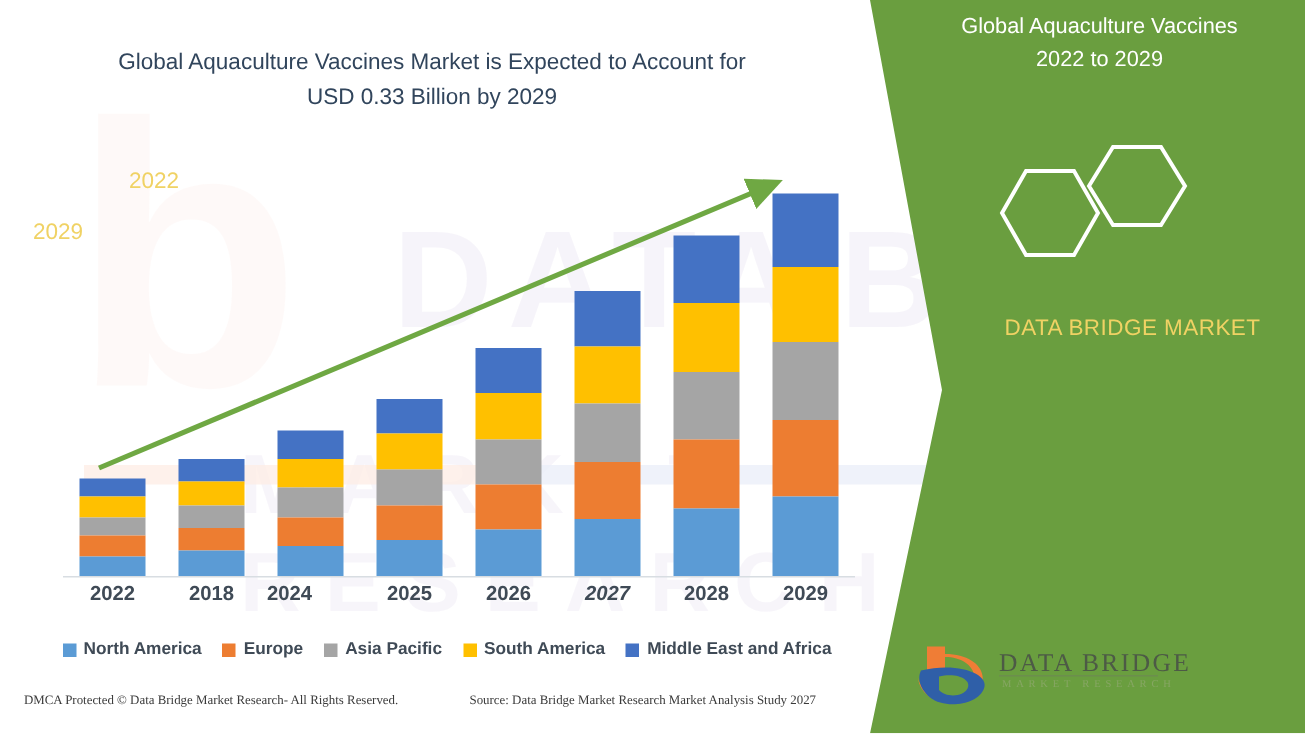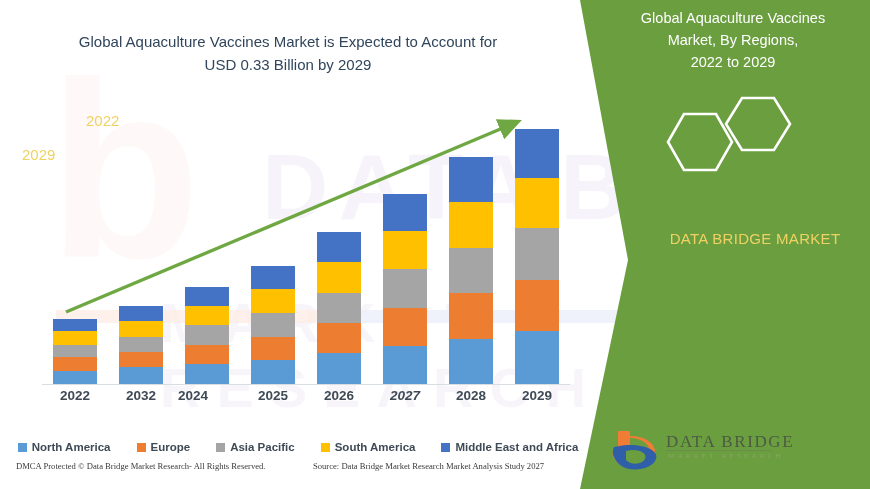--- a/index.html
+++ b/index.html
@@ -28,41 +28,41 @@
   #axis{position:absolute;left:24px;bottom:0;width:528px;height:1px;background:#d8dde2;}
   .bar{position:absolute;bottom:1px;width:44px;display:flex;flex-direction:column-reverse;}
   .seg{width:100%;}
   #trend{position:absolute;left:0;top:0;width:560px;height:285px;overflow:visible;}
 
   
   #years{position:absolute;left:18px;top:388px;width:560px;height:20px;}
   .yr{position:absolute;width:60px;text-align:center;font-size:13.5px;font-weight:700;color:#3f4a56;}
 
   
-  #legend{position:absolute;left:18px;top:441px;width:560px;display:flex;justify-content:center;
-          align-items:center;gap:26px;}
+  #legend{position:absolute;left:18px;top:427px;width:560px;display:flex;justify-content:center;
+          align-items:center;gap:14px;}
   .lg{display:flex;align-items:center;gap:5px;font-size:11.5px;font-weight:700;color:#3f4a56;white-space:nowrap;}
   .sw{width:9px;height:9px;flex:0 0 9px;}
 
   
   .foot{position:absolute;top:461px;font-family:"Liberation Serif",serif;font-size:8.6px;color:#3a3a3a;white-space:nowrap;}
   #foot-left{left:16px;}
   #foot-right{left:313px;}
 
   
   #rhead{position:absolute;left:608px;top:8px;width:250px;text-align:center;color:#ffffff;
          font-size:14.5px;line-height:1.5;}
   #rhead div{white-space:nowrap;}
   #hexes{position:absolute;left:660px;top:92px;width:160px;height:100px;}
   .hexlabel{position:absolute;color:#f0d264;font-size:15px;font-weight:400;white-space:nowrap;}
   #hex-2029-label{left:22px;top:146px;}
   #hex-2022-label{left:86px;top:112px;}
   #brand{position:absolute;left:640px;top:208px;width:230px;text-align:center;color:#f0d264;
          font-size:15px;line-height:1.5;letter-spacing:.3px;}
-  #brand div{white-space:nowrap;margin-top:20px;}
+  #brand div{white-space:nowrap;}
   #logo{position:absolute;left:604px;top:427px;width:180px;height:48px;}
   #logo-text{position:absolute;left:666px;top:432px;color:#4d5a46;font-family:"Liberation Serif",serif;
              font-size:17px;letter-spacing:1.6px;white-space:nowrap;}
   #logo-sub{position:absolute;left:668px;top:452px;color:#8ca86a;font-family:"Liberation Serif",serif;
             font-size:7px;letter-spacing:3.2px;white-space:nowrap;opacity:.85;}
   #logo-rule{position:absolute;left:666px;top:450px;width:106px;height:1px;background:#6e8456;opacity:.6;}
 </style>
 </head>
 <body>
 
@@ -149,21 +149,21 @@
         <marker id="ah" markerWidth="7" markerHeight="7" refX="3.2" refY="3.2" orient="auto">
           <path d="M0,0 L7,3.2 L0,6.4 z" fill="#6fa843"></path>
         </marker>
       </defs>
       <line id="trend-line" x1="48" y1="212" x2="492" y2="25" stroke="#6fa843" stroke-width="3.4" marker-end="url(#ah)"></line>
     </svg>
   </div>
 
   <div id="years">
       <div class="yr" style="left: 27px;">2022</div>
-      <div class="yr" style="left: 93px;">2032</div>
+      <div class="yr" style="left: 93px;">2018</div>
       <div class="yr" style="left: 145px;">2024</div>
       <div class="yr" style="left: 225px;">2025</div>
       <div class="yr" style="left: 291px;">2026</div>
       <div class="yr" style="left: 357px; font-style: italic;">2027</div>
       <div class="yr" style="left: 423px;">2028</div>
       <div class="yr" style="left: 489px;">2029</div>
     </div>
 
   <div id="legend">
       <div class="lg">
@@ -186,21 +186,20 @@
         <span class="sw" style="background: rgb(68, 114, 196);"></span>
         <span>Middle East and Africa</span>
       </div>
     </div>
 
   <div class="foot" id="foot-left">DMCA Protected © Data Bridge Market Research- All Rights Reserved.</div>
   <div class="foot" id="foot-right">Source: Data Bridge Market Research Market Analysis Study 2027</div>
 
   <div id="rhead">
     <div>Global Aquaculture Vaccines</div>
-    <div>Market, By Regions,</div>
     <div>2022 to 2029</div>
   </div>
 
   <svg id="hexes" viewBox="0 0 160 100">
     <polygon points="8,50 24,22 56,22 72,50 56,78 24,78" fill="none" stroke="#ffffff" stroke-width="2.6"></polygon>
     <polygon points="66,32 82,6 114,6 130,32 114,58 82,58" fill="none" stroke="#ffffff" stroke-width="2.6"></polygon>
   </svg>
   <div class="hexlabel" id="hex-2029-label">2029</div>
   <div class="hexlabel" id="hex-2022-label">2022</div>
 

